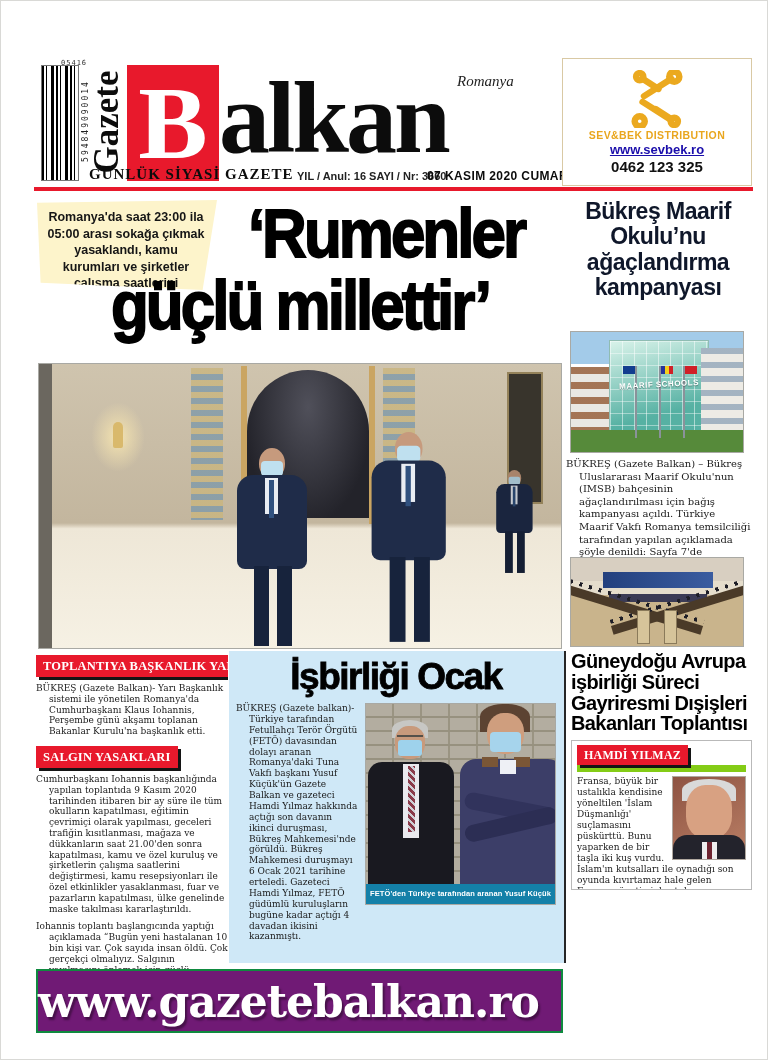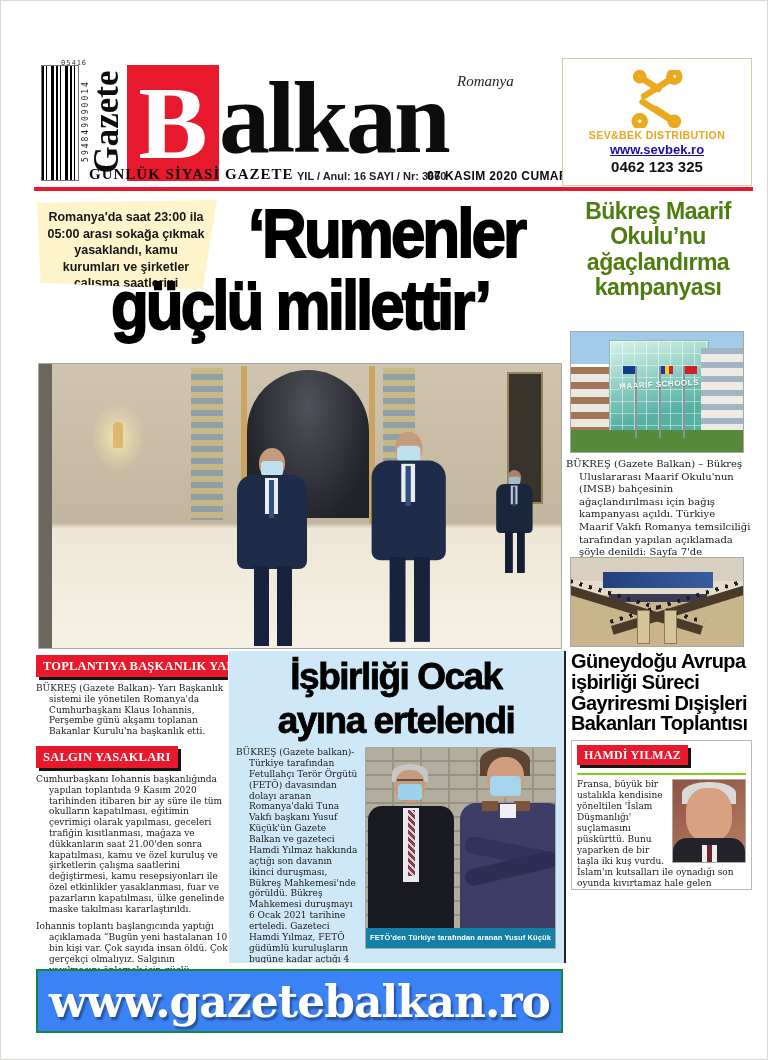--- a/index.html
+++ b/index.html
@@ -65,21 +65,21 @@
   .fig .shirt { left:38px; top:30px; width:13px; height:36px; background:#e9edf3; }
   .fig .tie { left:42px; top:32px; width:5px; height:38px; background:#30517f; }
   .fig .leg { top:118px; width:15px; height:80px; background:#17233c; }
   .fig .leg.l { left:27px; } .fig .leg.r { left:50px; }
   .fig-a { left:188px; top:84px; }
   .fig-b { left:322px; top:68px; transform:scale(1.06); transform-origin:top left; }
   .fig-c { left:452px; top:106px; transform:scale(.52); transform-origin:top left; filter:brightness(.85); }
 
   
   .maarif-h { position:absolute; left:563px; top:198px; width:188px; text-align:center;
-    font-weight:700; font-size:23px; line-height:1.1; letter-spacing:-.5px; color:#4d7c0f; }
+    font-weight:700; font-size:23px; line-height:1.1; letter-spacing:-.5px; color:#0f172a; }
   .school { position:absolute; left:569px; top:330px; width:174px; height:122px; background:#a3cbe9; }
   .sc-left { position:absolute; left:0; top:32px; width:40px; height:68px; background:#e9e8e3;
     background-image:repeating-linear-gradient(180deg,rgba(146,88,50,.8) 0 7px,transparent 7px 15px); border-top:3px solid #fff; }
   .sc-glass { position:absolute; left:38px; top:8px; width:100px; height:92px;
     background:linear-gradient(165deg,#d9f3ea 0%,#56b1a3 75%); border:1px solid #8fbcb2;
     background-image:repeating-linear-gradient(90deg,rgba(255,255,255,.5) 0 1px,transparent 1px 12px),
                      repeating-linear-gradient(180deg,rgba(255,255,255,.42) 0 1px,transparent 1px 12px),
                      linear-gradient(165deg,#d9f3ea 0%,#56b1a3 75%); }
   .sc-sign { position:absolute; left:40px; top:48px; width:96px; text-align:center; transform:rotate(-3deg);
     color:#fff; font-weight:700; font-size:8px; letter-spacing:.5px; text-shadow:0 1px 1px rgba(0,0,0,.35); }
@@ -145,36 +145,36 @@
   .m2-arm1 { left:98px; top:96px; width:94px; height:17px; background:#31335c; border-radius:9px; transform:rotate(11deg); }
   .m2-arm2 { left:98px; top:112px; width:94px; height:17px; background:#2c2e54; border-radius:9px; transform:rotate(-13deg); }
   .caption { position:absolute; left:0; bottom:0; width:100%; height:20px; line-height:20px; background:#1480a8;
     color:#fff; font-weight:700; font-size:7.5px; text-align:center; letter-spacing:.1px; }
 
   
   .col-right { position:absolute; left:570px; top:650px; width:181px; height:312px; overflow:hidden; }
   .gdau-h { text-align:left; font-weight:700; font-size:20px; line-height:1.04; letter-spacing:-.6px; color:#000; margin-bottom:5px; }
   .gdau-b { font-size:9px; line-height:1.24; }
   .ham-box { margin-top:6px; border:1px solid #b9b9b9; padding:4px 5px 5px 5px; height:150px; overflow:hidden; }
-  .ham-head { border-bottom:2px solid #84cc16; padding-bottom:8px; margin-bottom:4px; }
+  .ham-head { border-bottom:7px solid #84cc16; padding-bottom:0; margin-bottom:4px; }
   .ham-head .badge { font-size:12px; line-height:20px; }
   .portrait { float:right; width:74px; height:84px; margin:0 0 3px 5px; position:relative; overflow:hidden;
     background:linear-gradient(150deg,#8e5342,#bb8066); border:1px solid #b0a8a0; }
   .portrait i { position:absolute; display:block; }
   .pt-hair { left:9px; top:2px; width:54px; height:22px; background:#d9d9d9; border-radius:50% 50% 0 0; }
   .pt-face { left:13px; top:8px; width:46px; height:54px; background:#d8a182; border-radius:42%; }
   .pt-suit { left:0; bottom:0; width:100%; height:24px; background:#23232c; border-radius:14px 14px 0 0; }
   .pt-shirt { left:29px; bottom:0; width:15px; height:17px; background:#eeeeee; }
   .pt-tie { left:34px; bottom:0; width:5px; height:17px; background:#6e2430; }
   .ham-title { font-weight:700; font-size:16.5px; line-height:1.08; letter-spacing:-.3px; text-align:center; margin:2px 0 5px 0; }
   .ham-body { font-size:9px; line-height:1.22; }
 
   
-  .footer-bar { position:absolute; left:35px; top:968px; width:527px; height:64px; background:#3b82f6;
-    border:2px solid #0f8a3f; display:flex; align-items:center; justify-content:center; }
+  .footer-bar { position:absolute; left:35px; top:968px; width:527px; height:64px; background:#701a75;
+    border:2px solid #0f8a3f; display:flex; align-items:center; }
   .footer-bar span { font-family:"DejaVu Serif",serif; font-weight:700; font-size:44px; color:#fff;
     letter-spacing:-1px; text-shadow:2px 3px 2px rgba(0,0,0,.38); }
 </style>
 </head>
 <body>
 
 <div class="page">
 
   <div class="barcode"></div>
   <div class="bc-top">05416</div>
@@ -281,21 +281,20 @@
     <div class="badge">TOPLANTIYA BAŞKANLIK YAPTI</div>
     <div class="txt serif hang">BÜKREŞ (Gazete Balkan)- Yarı Başkanlık sistemi ile yönetilen Romanya'da Cumhurbaşkanı Klaus Iohannis, Perşembe günü akşamı toplanan Bakanlar Kurulu'na başkanlık etti.</div>
     <div class="badge">SALGIN YASAKLARI</div>
     <div class="txt serif hang">Cumhurbaşkanı Iohannis başkanlığında yapılan toplantıda 9 Kasım 2020 tarihinden itibaren bir ay süre ile tüm okulların kapatılması, eğitimin çevrimiçi olarak yapılması, geceleri trafiğin kısıtlanması, mağaza ve dükkanların saat 21.00'den sonra kapatılması, kamu ve özel kuruluş ve şirketlerin çalışma saatlerini değiştirmesi, kamu resepsiyonları ile özel etkinlikler yasaklanması, fuar ve pazarların kapatılması, ülke genelinde maske takılması kararlaştırıldı.</div>
     <div class="txt serif hang">Iohannis toplantı başlangıcında yaptığı açıklamada “Bugün yeni hastalanan 10 bin kişi var. Çok sayıda insan öldü. Çok gerçekçi olmalıyız. Salgının yayılmasını önlemek için güçlü tedbirlere ihtiyaç var” dedi. Sayfa 7'de</div>
   </div>
 
   <div class="center-panel">
     <div class="court-h">
       <div>İşbirliği Ocak</div>
-      <div>ayına ertelendi</div>
     </div>
     <div class="court-row">
       <div class="court-body serif hang">BÜKREŞ (Gazete balkan)- Türkiye tarafından Fetullahçı Terör Örgütü (FETÖ) davasından dolayı aranan Romanya'daki Tuna Vakfı başkanı Yusuf Küçük'ün Gazete Balkan ve gazeteci Hamdi Yılmaz hakkında açtığı son davanın ikinci duruşması, Bükreş Mahkemesi'nde görüldü. Bükreş Mahkemesi duruşmayı 6 Ocak 2021 tarihine erteledi. Gazeteci Hamdi Yılmaz, FETÖ güdümlü kuruluşların bugüne kadar açtığı 4 davadan ikisini kazanmıştı.</div>
       <div class="ph court-photo ct">
         <i class="m1-hair"></i>
         <i class="m1-face"></i>
         <i class="m1-gl"></i>
         <i class="m1-mask"></i>
         <i class="m1-body"></i>
         <i class="m1-shirt"></i>

